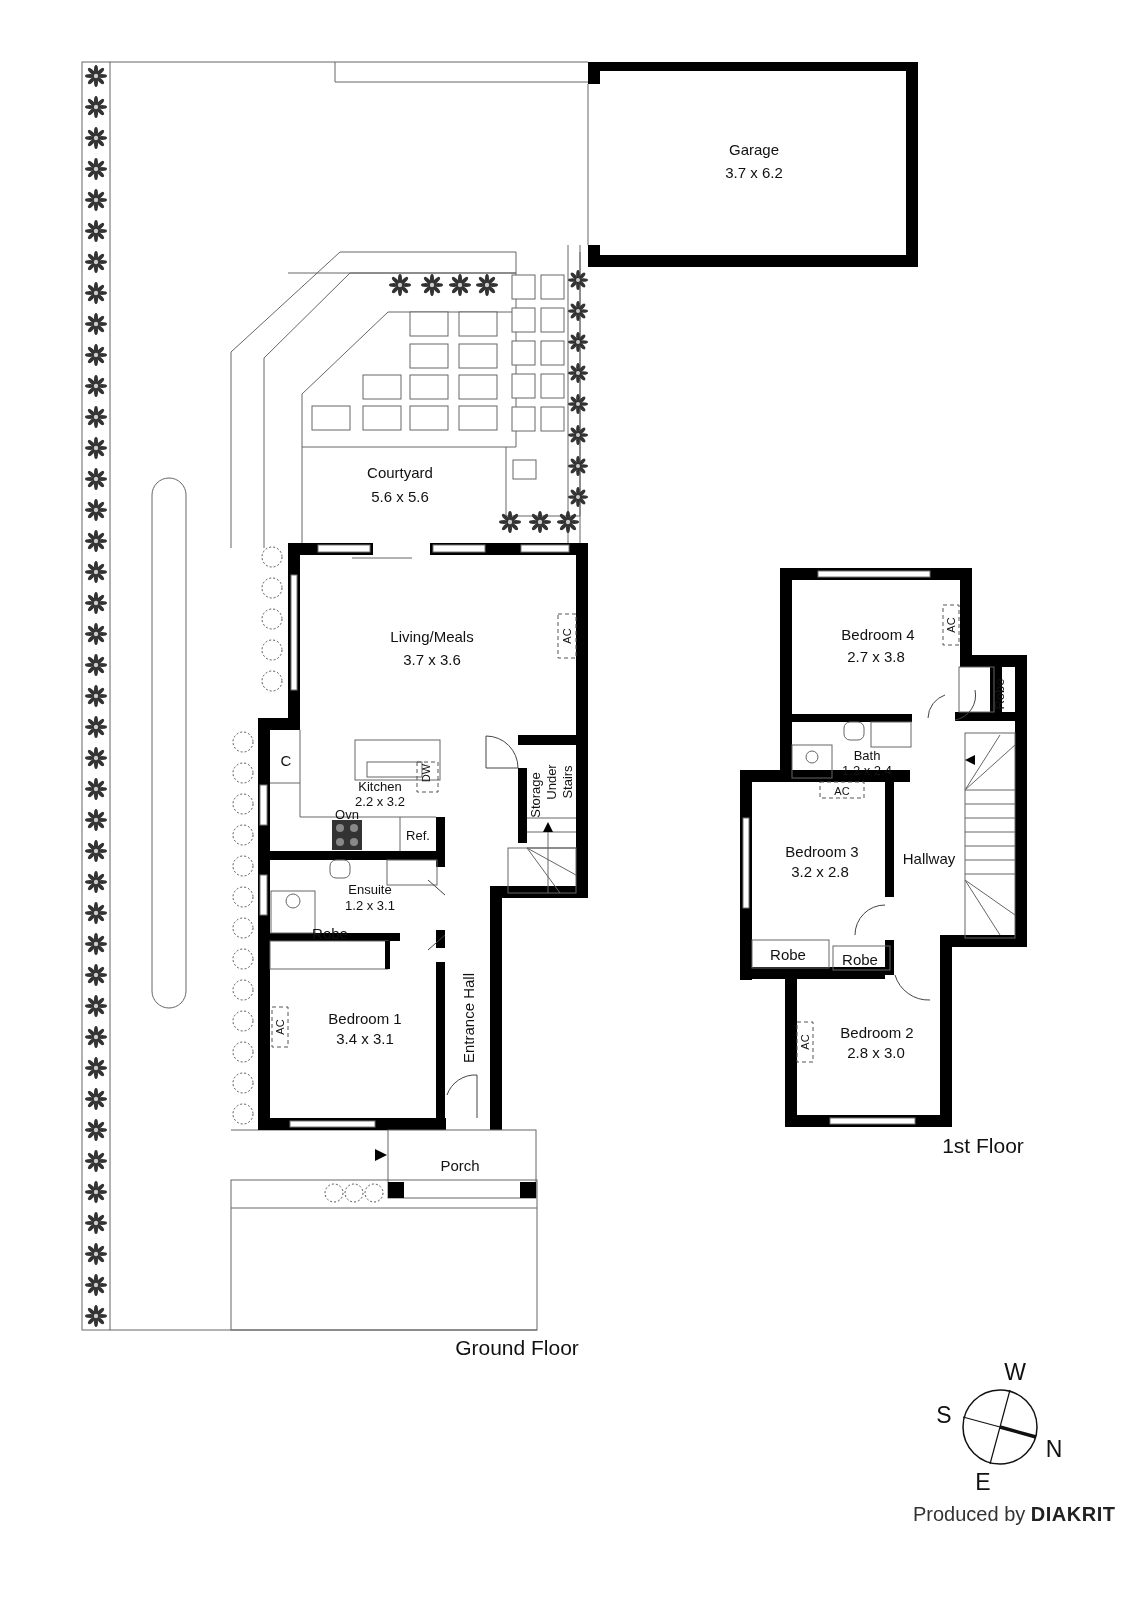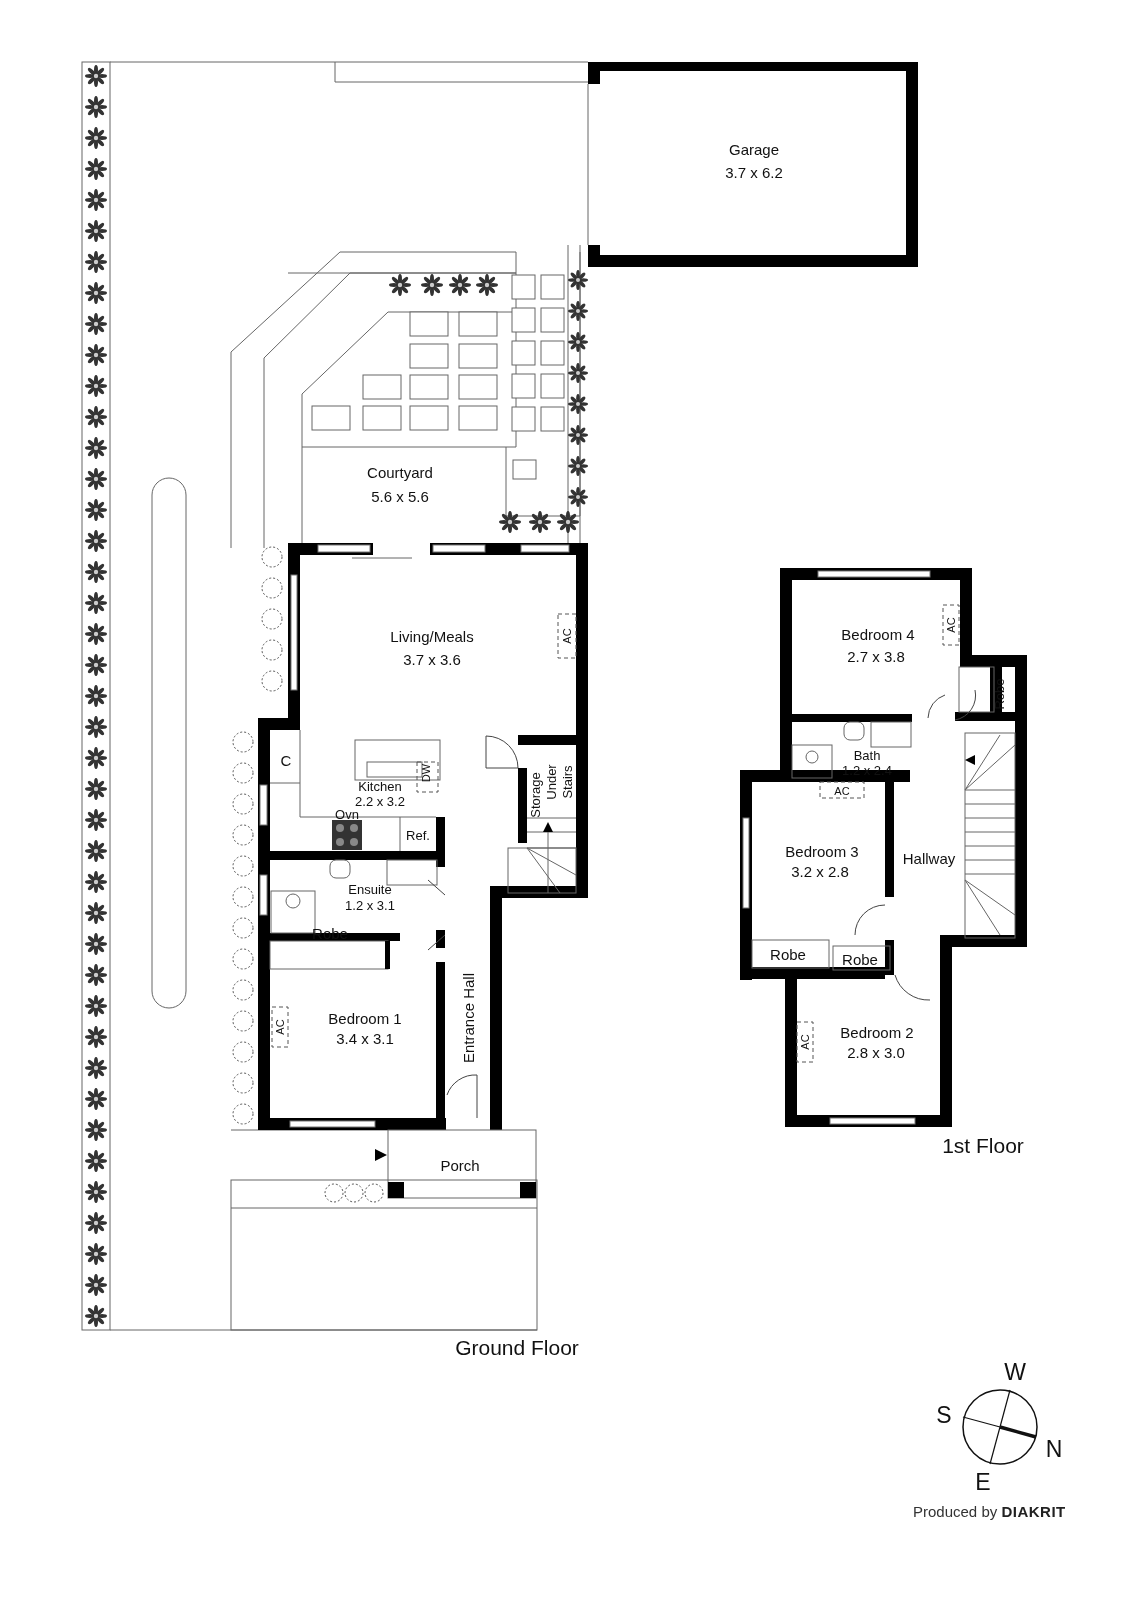--- a/index.html
+++ b/index.html
@@ -10,21 +10,21 @@
   .thin { fill:none; stroke:#666; stroke-width:1; }
   .dash { fill:none; stroke:#555; stroke-width:1; stroke-dasharray:4 3; }
   .tile { fill:#fff; stroke:#666; stroke-width:1; }
   .win  { fill:#fff; stroke:#777; stroke-width:1; }
   .door { fill:none; stroke:#444; stroke-width:1; }
   .lbl  { font-family:"Liberation Sans", sans-serif; font-size:15px; fill:#111; text-anchor:middle; }
   .lbl-sm { font-family:"Liberation Sans", sans-serif; font-size:13px; fill:#111; text-anchor:middle; }
   .lbl-xs { font-family:"Liberation Sans", sans-serif; font-size:11px; fill:#111; text-anchor:middle; }
   .floor-title { font-family:"Liberation Sans", sans-serif; font-size:21px; fill:#111; text-anchor:middle; }
   .compass-l { font-family:"Liberation Sans", sans-serif; font-size:23px; fill:#111; text-anchor:middle; }
-  .credit { position:absolute; left:913px; top:1503px; font-size:15px; color:#333; white-space:nowrap; }
+  .credit { position:absolute; left:913px; top:1503px; font-size:20px; color:#333; white-space:nowrap; }
   .credit b { font-weight:bold; color:#222; letter-spacing:0.5px; }
   .shrub { fill:#fff; stroke:#555; stroke-width:1; stroke-dasharray:2 2; }
   .flower { fill:#333; }
 </style>
 </head>
 <body>
 
 <svg width="1131" height="1600" viewBox="0 0 1131 1600" xmlns="http://www.w3.org/2000/svg">
 
   <g>

